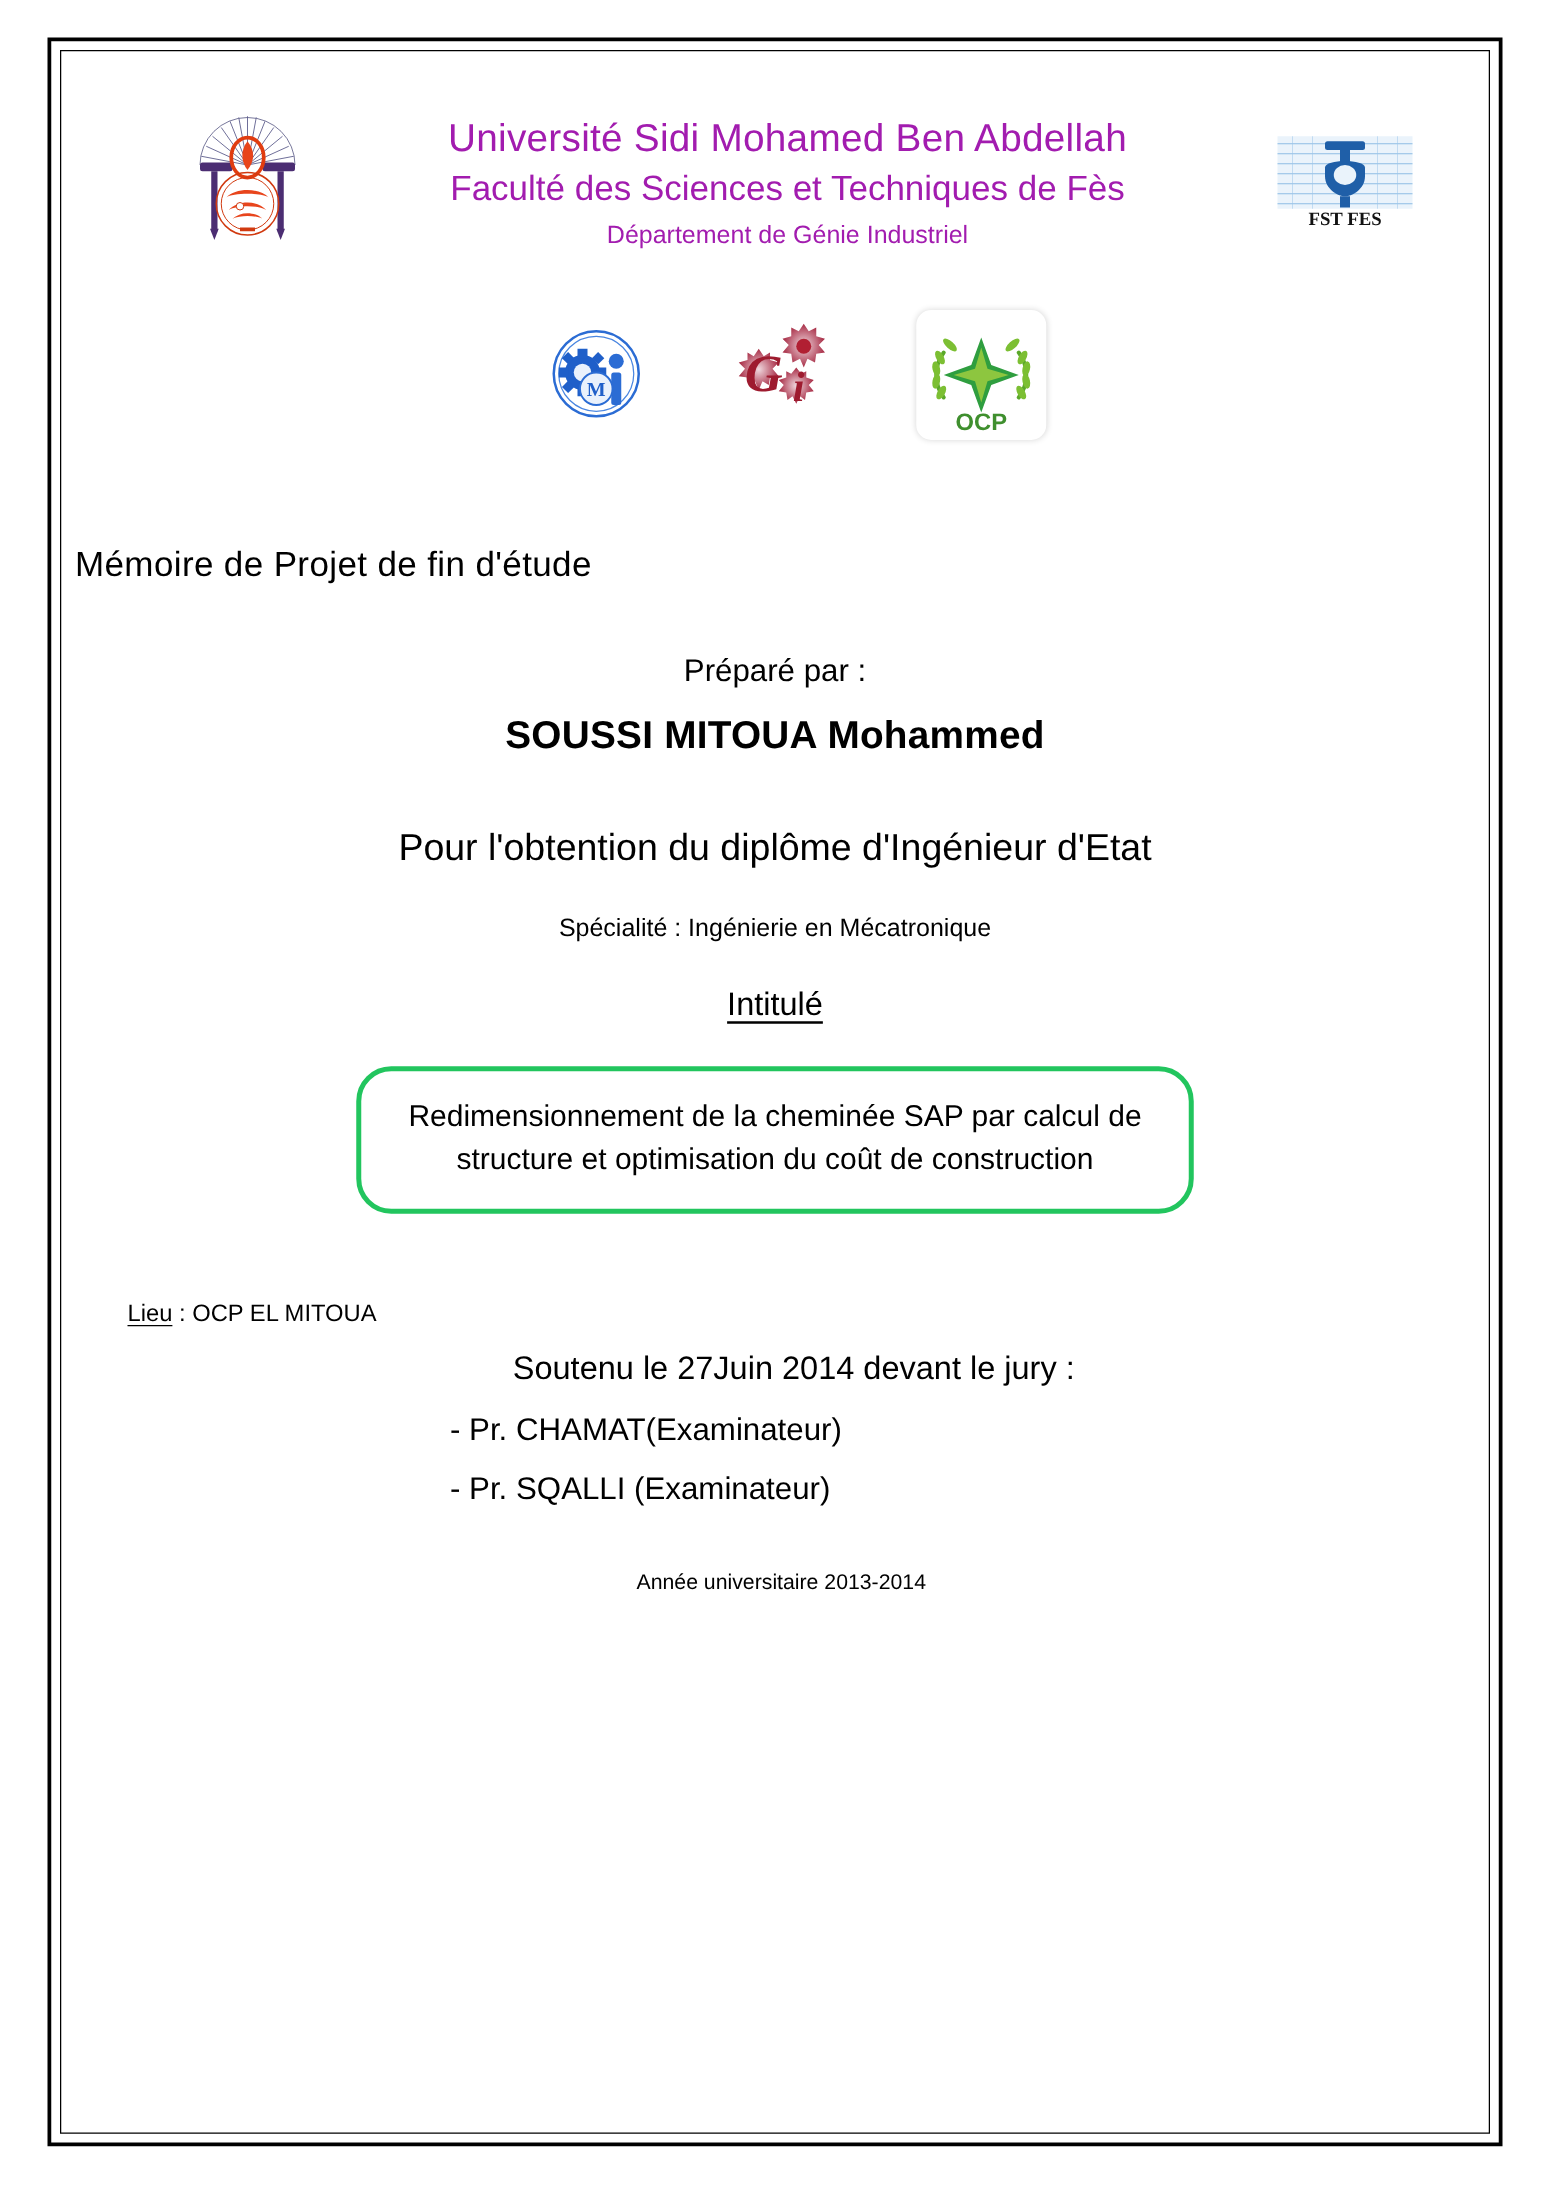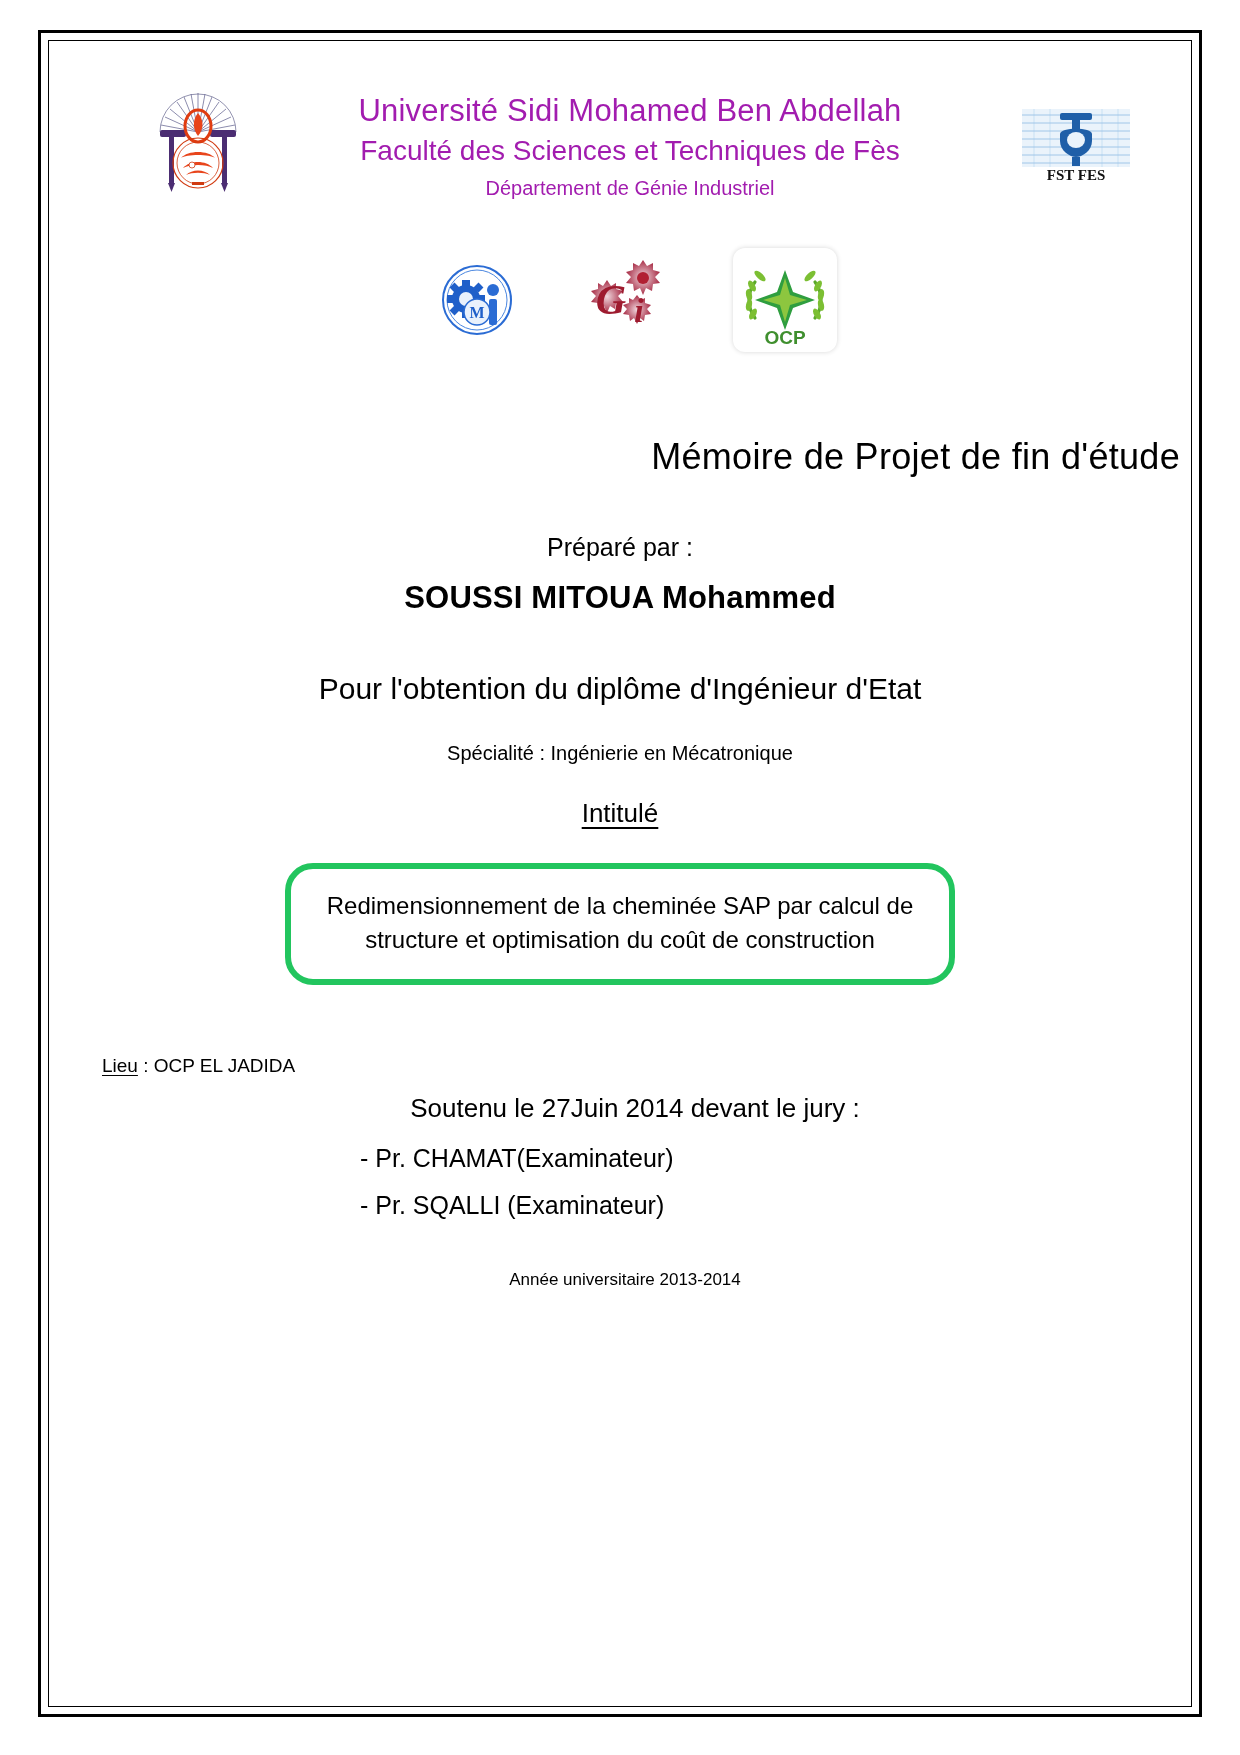--- a/index.html
+++ b/index.html
@@ -105,22 +105,22 @@
   .ocp-logo {
     width: 104px; height: 104px;
     background: #ffffff;
     border-radius: 12px;
     box-shadow: 0 0 5px rgba(0,0,0,0.16);
     display: flex; align-items: center; justify-content: center;
   }
 
   
   .doc-type {
-    text-align: right;
-    font-size: 36px;
+    text-align: left;
+    font-size: 28px;
     margin-top: 74px;
     letter-spacing: 0.3px;
   }
   .prepared-by {
     text-align: center;
     font-size: 25px;
     margin-top: 55px;
   }
   .author {
     text-align: center;
@@ -147,21 +147,21 @@
   .intitule {
     font-size: 26px;
     text-decoration: underline;
     text-underline-offset: 5px;
   }
 
   
   .title-box {
     margin: 34px auto 0 auto;
     width: 670px;
-    border: 6px solid #22c55e;
+    border: 4px solid #22c55e;
     border-radius: 28px;
     padding: 20px 26px 22px 26px;
     box-sizing: border-box;
     text-align: center;
     font-size: 24px;
     line-height: 1.42;
   }
 
   
   .place {
@@ -375,21 +375,21 @@
 
     <div class="intitule-wrap">
       <span class="intitule">Intitulé</span>
     </div>
 
     <div class="title-box">
       <span>Redimensionnement  de la cheminée SAP par calcul de structure et optimisation du coût de construction</span>
     </div>
 
     <div class="place">
-      <span class="u">Lieu</span><span> : </span><span>OCP EL JADIDA</span>
+      <span class="u">Lieu</span><span> : </span><span>OCP EL MITOUA</span>
     </div>
 
     <div class="defense">Soutenu le 27Juin 2014 devant le jury :</div>
 
     <div class="jury-list">
       <div class="jury-item">- Pr. CHAMAT(Examinateur)</div>
       <div class="jury-item">- Pr. SQALLI (Examinateur)</div>
     </div>
 
     <div class="year">Année universitaire 2013-2014</div>

